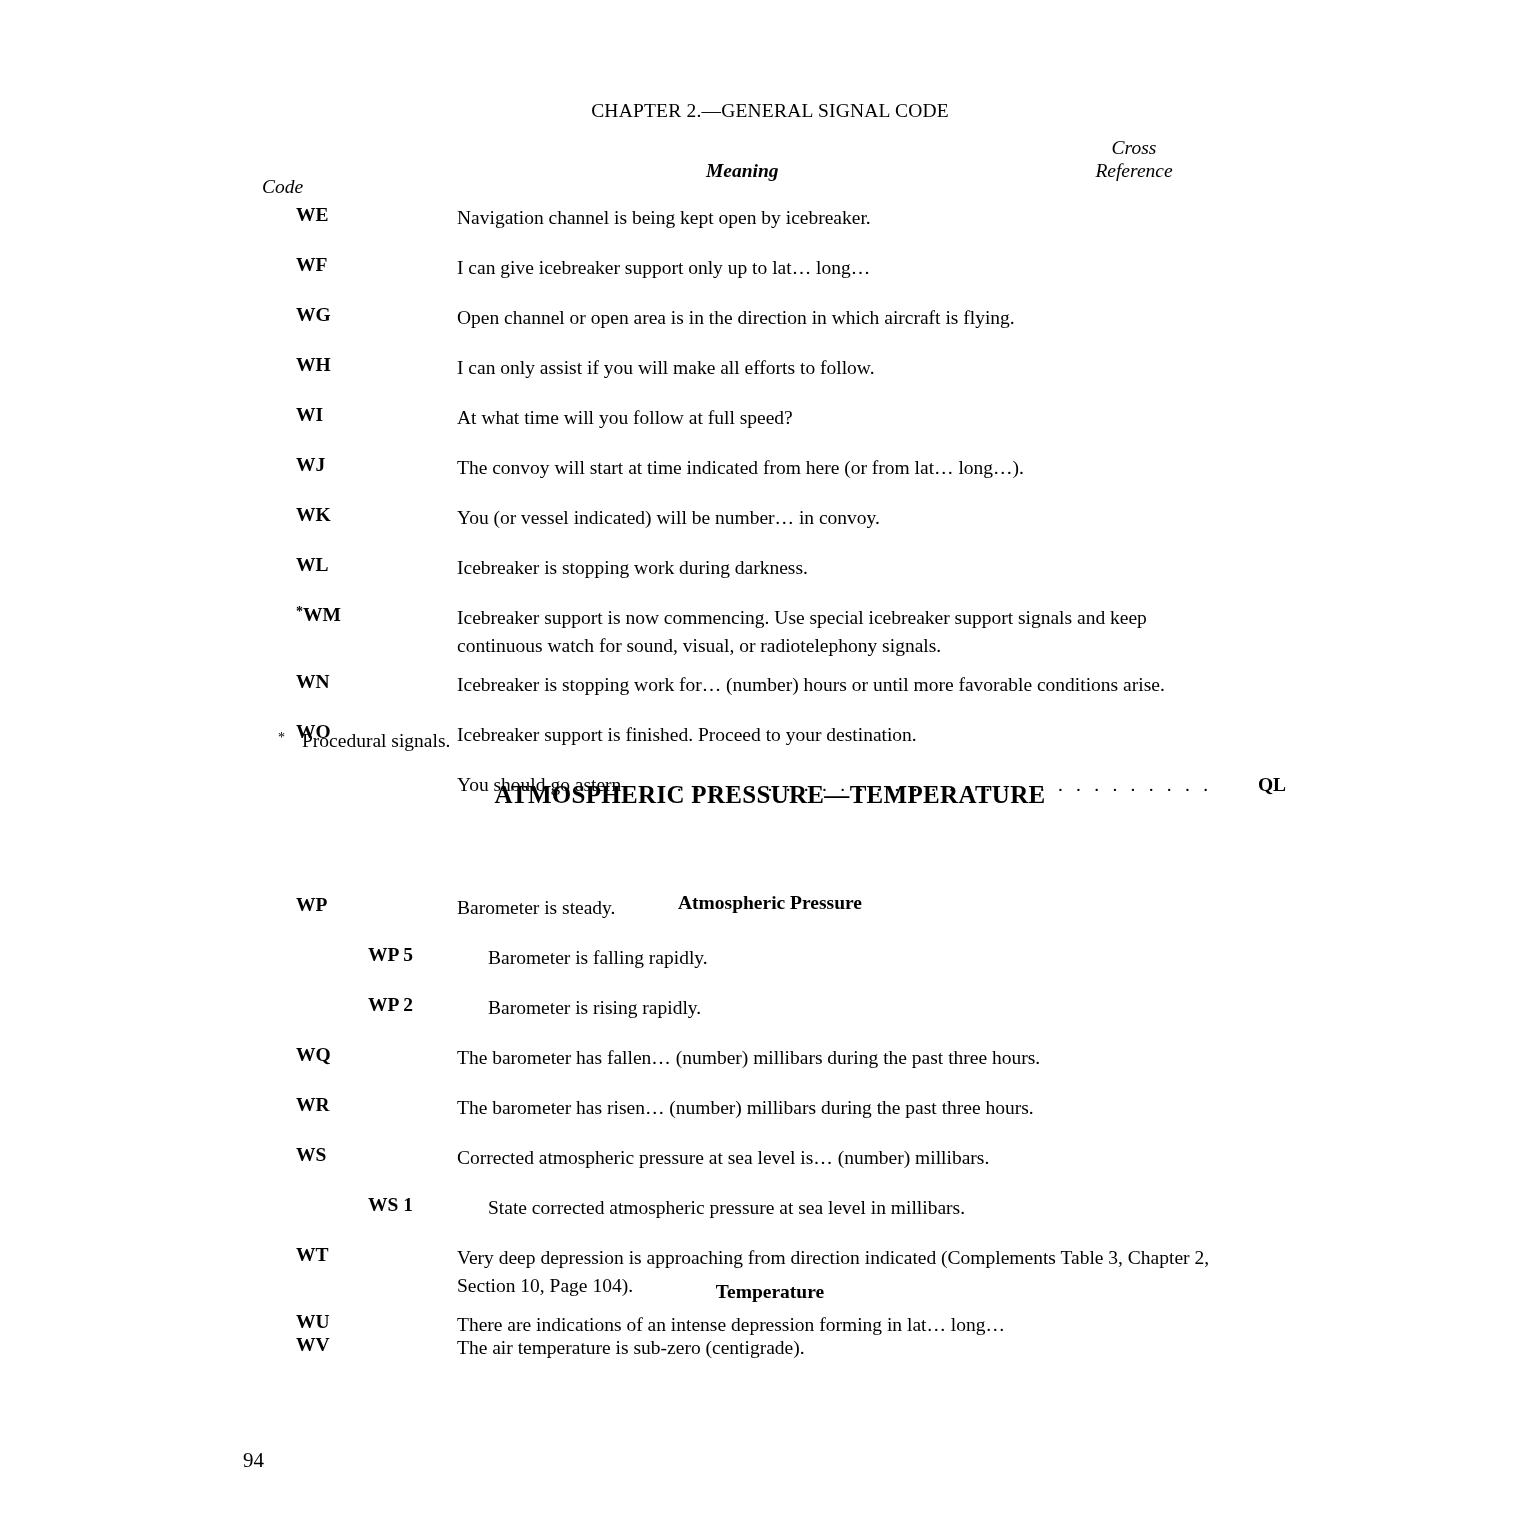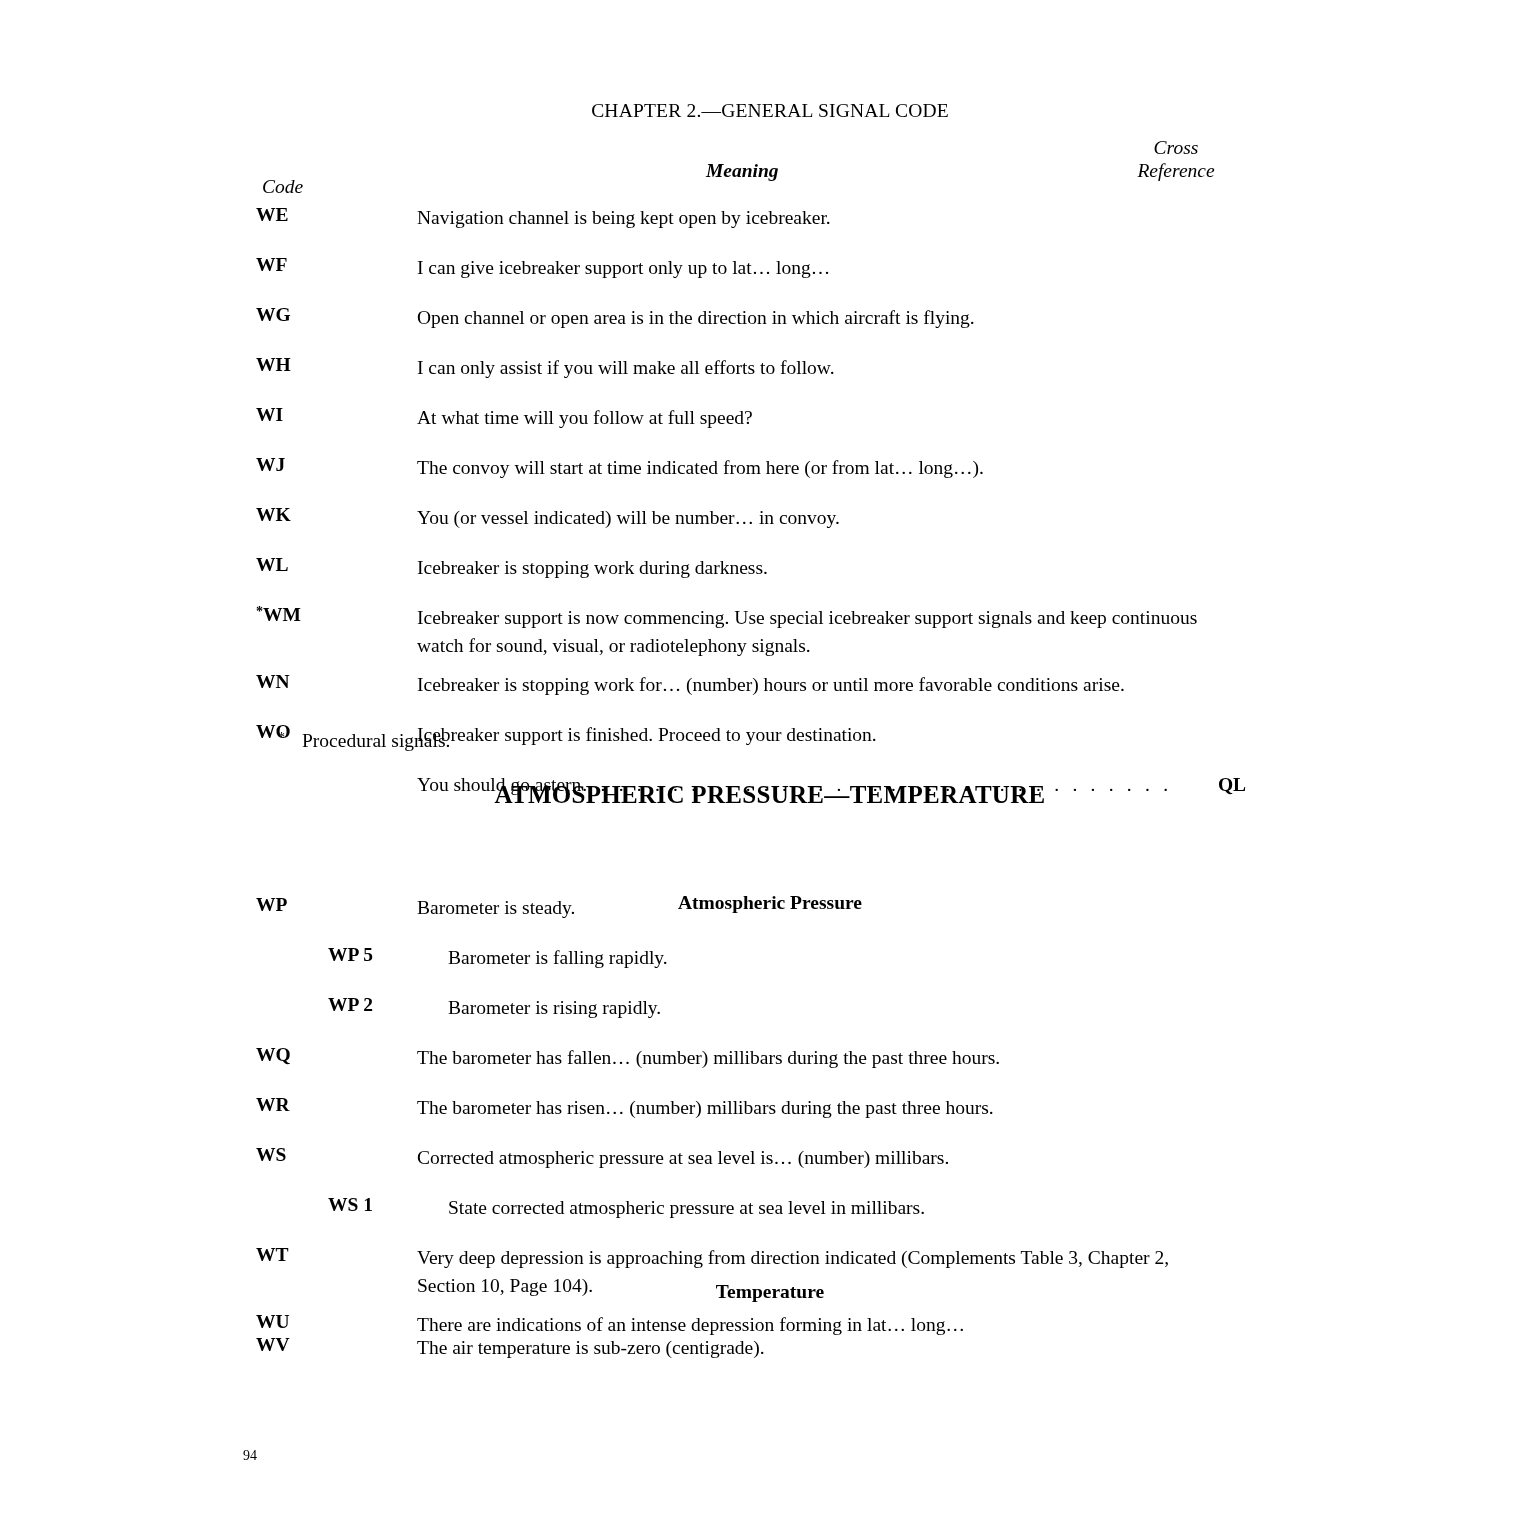--- a/index.html
+++ b/index.html
@@ -49,37 +49,38 @@
     top: 40px;
   }
   .col-head-meaning {
     position: absolute;
     left: 706px;
     top: 24px;
     font-weight: bold;
   }
   .col-head-xref {
     position: absolute;
-    left: 1108px;
+    left: 1066px;
     top: 0px;
     width: 136px;
     text-align: center;
     line-height: 23px;
   }
 
   
   .table {
     position: absolute;
     left: 0;
     top: 204px;
     width: 1540px;
   }
   .row {
     position: relative;
     min-height: 39px;
+    margin-left: 40px;
   }
   .row .code {
     position: absolute;
     left: 256px;
     top: 0;
     font-weight: bold;
     font-size: 19.5px;
     white-space: nowrap;
   }
   .row .code .star {
@@ -176,21 +177,21 @@
 
   
   #table-pressure { position: absolute; left: 0; top: 894px; width: 1540px; }
   #table-temperature { position: absolute; left: 0; top: 1334px; width: 1540px; }
 
   
   .page-number {
     position: absolute;
     left: 243px;
     top: 1448px;
-    font-size: 14px;
+    font-size: 21px;
   }
 </style>
 </head>
 <body>
 
 <div class="page">
 
   <div class="running-head">CHAPTER 2.—GENERAL SIGNAL CODE</div>
 
   <div class="col-heads">

